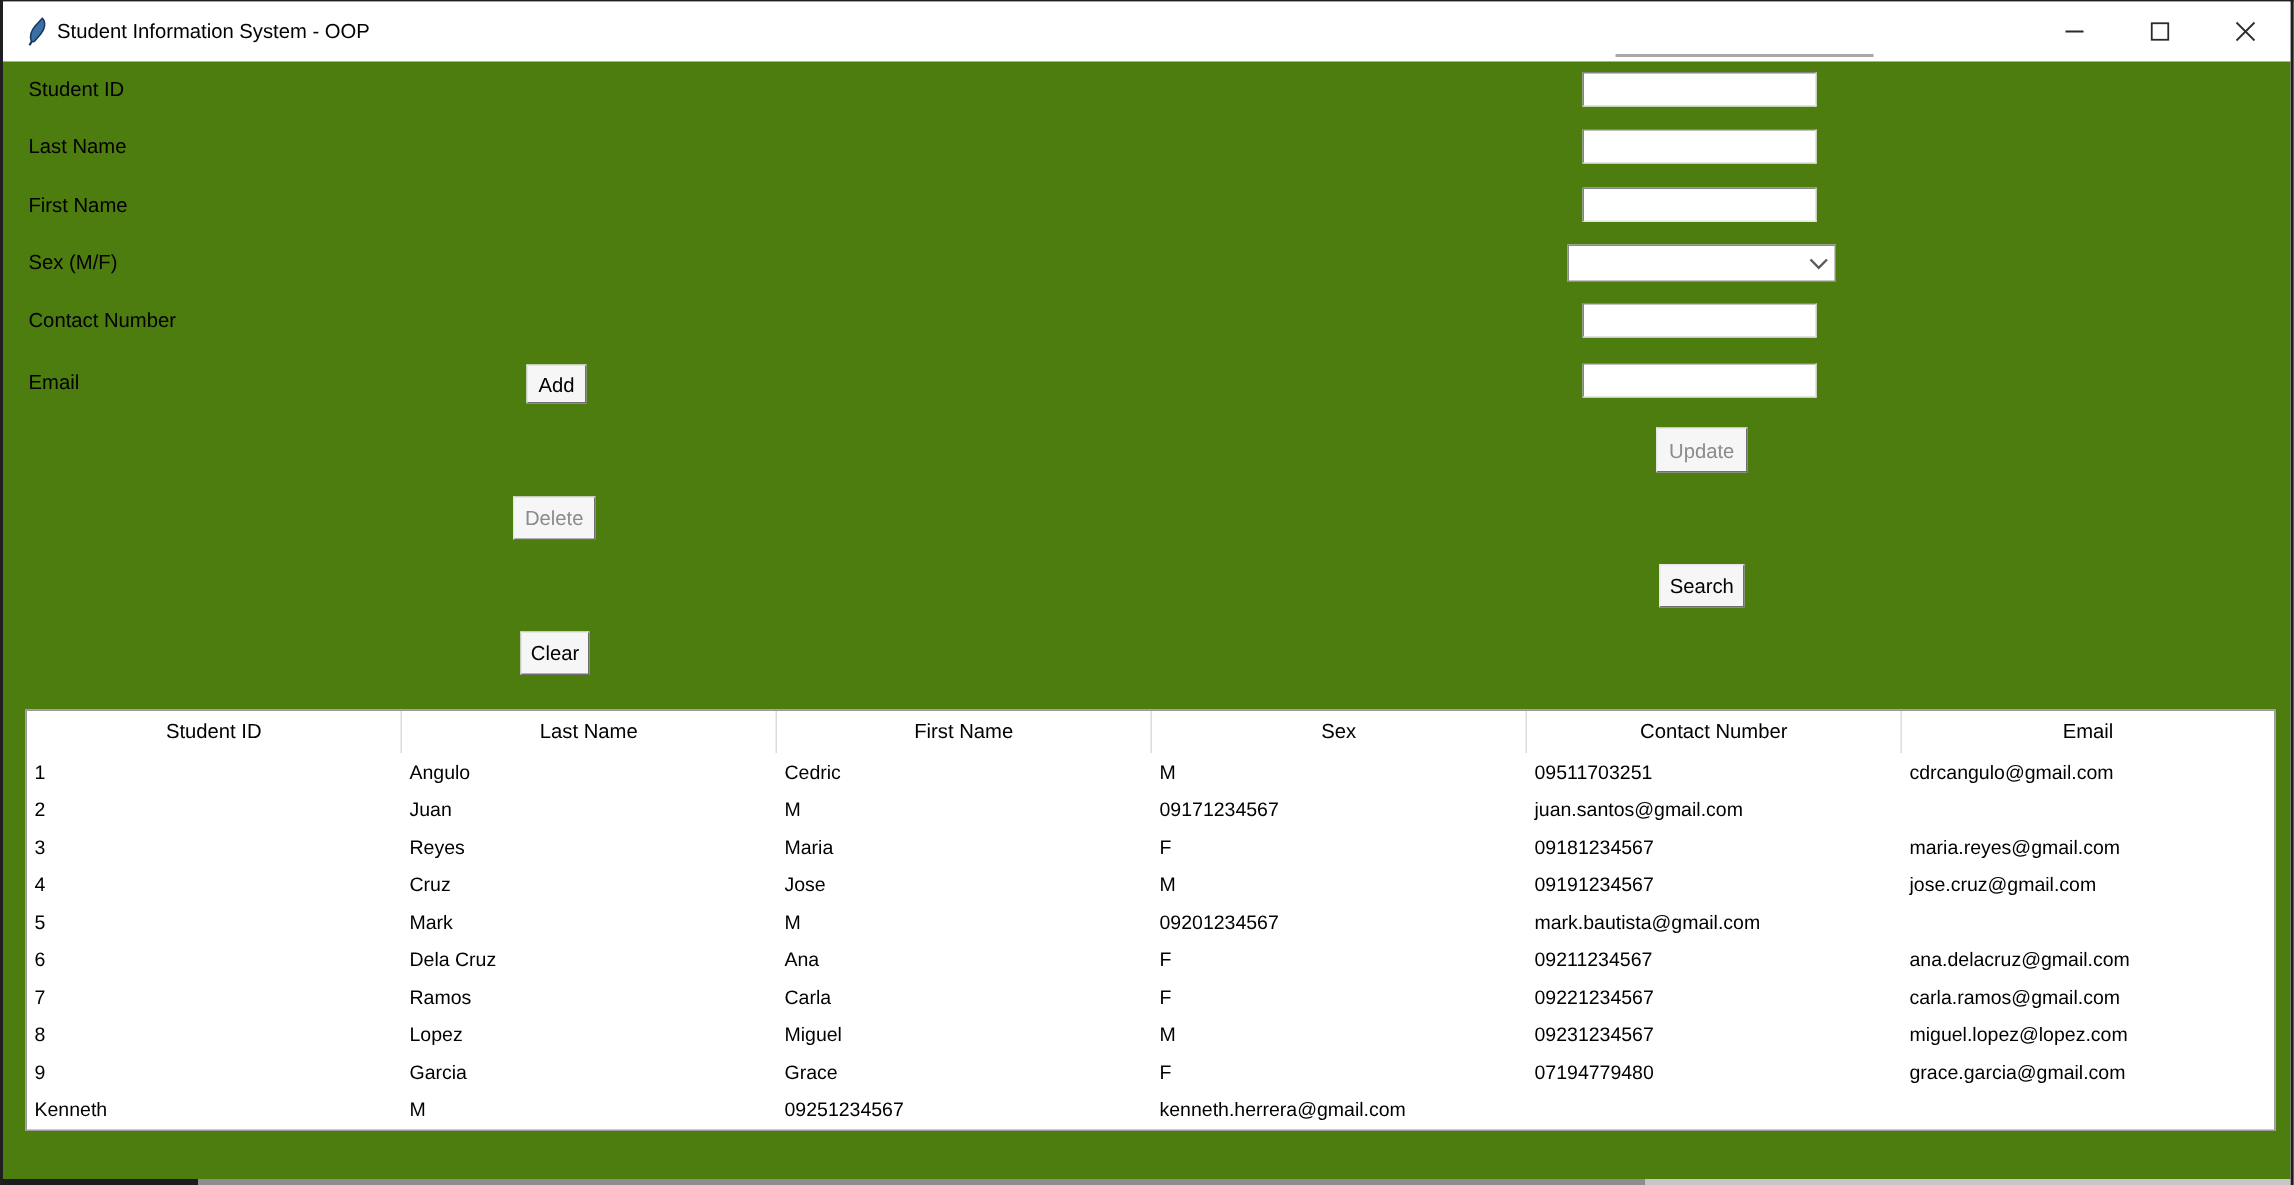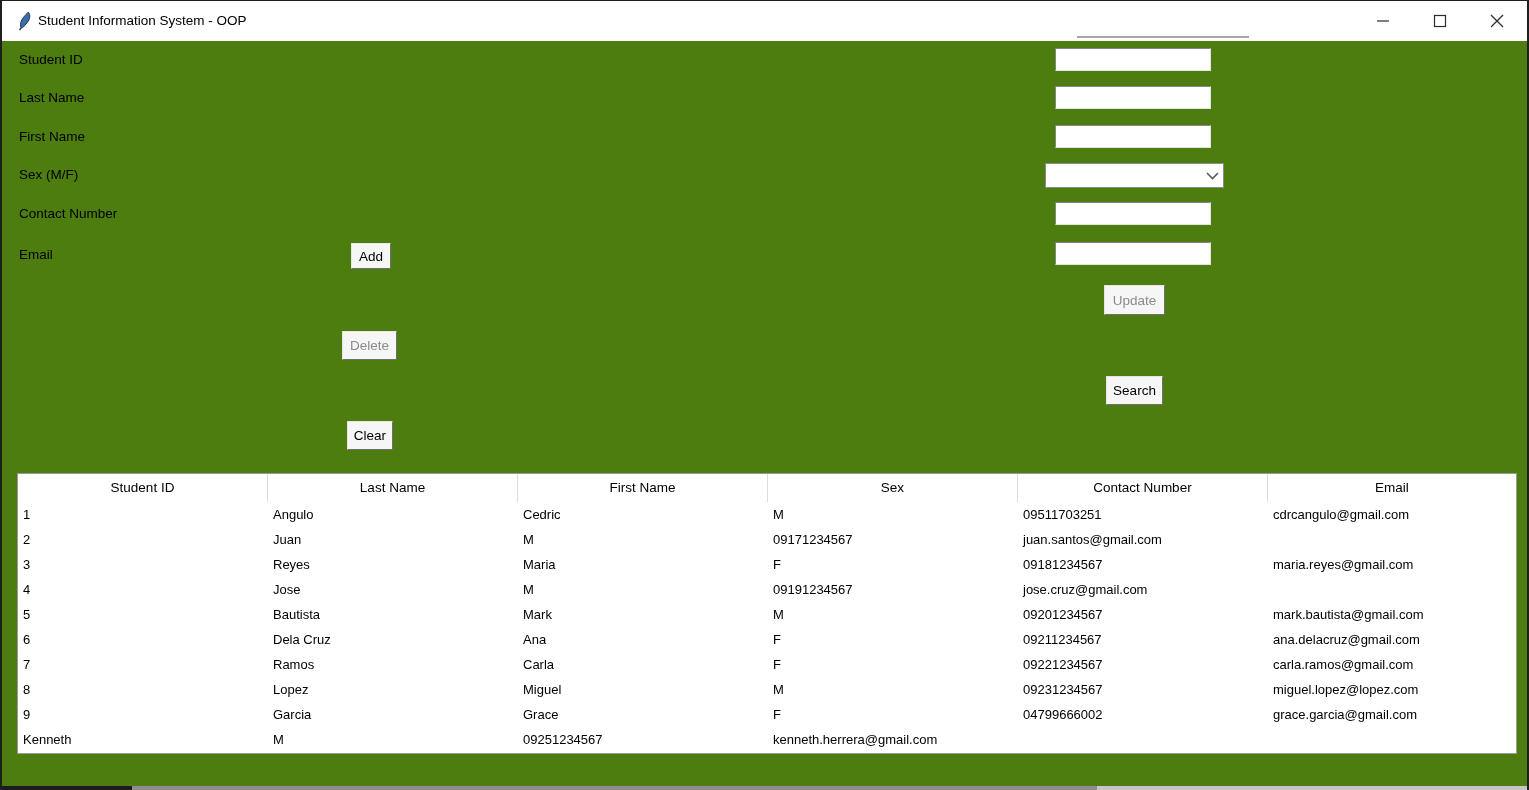--- a/index.html
+++ b/index.html
@@ -191,28 +191,28 @@
           <div class="trow">
             <div class="tcell">3</div>
             <div class="tcell">Reyes</div>
             <div class="tcell">Maria</div>
             <div class="tcell">F</div>
             <div class="tcell">09181234567</div>
             <div class="tcell">maria.reyes@gmail.com</div>
           </div>
           <div class="trow">
             <div class="tcell">4</div>
+            <div class="tcell">Cruz</div>
             <div class="tcell">Jose</div>
             <div class="tcell">M</div>
             <div class="tcell">09191234567</div>
             <div class="tcell">jose.cruz@gmail.com</div>
           </div>
           <div class="trow">
             <div class="tcell">5</div>
-            <div class="tcell">Bautista</div>
             <div class="tcell">Mark</div>
             <div class="tcell">M</div>
             <div class="tcell">09201234567</div>
             <div class="tcell">mark.bautista@gmail.com</div>
           </div>
           <div class="trow">
             <div class="tcell">6</div>
             <div class="tcell">Dela Cruz</div>
             <div class="tcell">Ana</div>
             <div class="tcell">F</div>
@@ -233,21 +233,21 @@
             <div class="tcell">Miguel</div>
             <div class="tcell">M</div>
             <div class="tcell">09231234567</div>
             <div class="tcell">miguel.lopez@lopez.com</div>
           </div>
           <div class="trow">
             <div class="tcell">9</div>
             <div class="tcell">Garcia</div>
             <div class="tcell">Grace</div>
             <div class="tcell">F</div>
-            <div class="tcell">04799666002</div>
+            <div class="tcell">07194779480</div>
             <div class="tcell">grace.garcia@gmail.com</div>
           </div>
           <div class="trow">
             <div class="tcell">Kenneth</div>
             <div class="tcell">M</div>
             <div class="tcell">09251234567</div>
             <div class="tcell">kenneth.herrera@gmail.com</div>
           </div>
         </div>
     </div>

